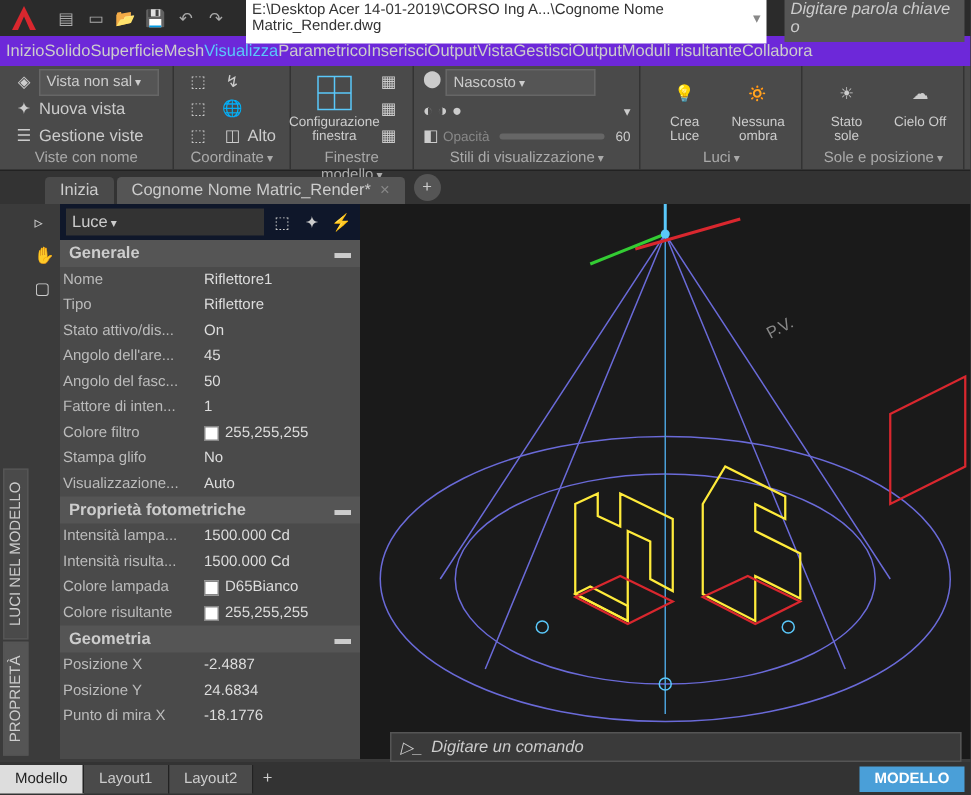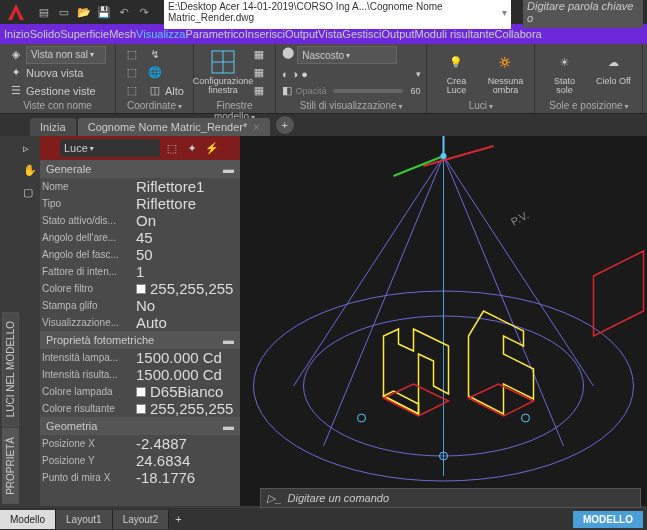--- a/index.html
+++ b/index.html
@@ -31,28 +31,28 @@
 .filetab.active{background:#555}
 .filetab .close{color:#888}
 .plus-tab{width:18px;height:18px;border-radius:9px;background:#555;display:flex;align-items:center;justify-content:center;margin-left:4px;margin-bottom:2px}
 .main{display:flex;height:370px}
 .left-strip{width:20px;background:#3b3b3b;display:flex;flex-direction:column;align-items:center;gap:8px;padding-top:6px}
 .left-strip .tool{width:14px;height:14px}
 .vtabs{width:20px;background:#3b3b3b;display:flex;flex-direction:column;justify-content:flex-end;align-items:center}
 .vtab{writing-mode:vertical-rl;transform:rotate(180deg);padding:8px 2px;background:#4a4a4a;margin-bottom:2px;font-size:10px;border:1px solid #555}
 .vtab.active{background:#555}
 .props{width:200px;background:#4a4a4a;display:flex;flex-direction:column;overflow:hidden}
-.props-header{height:24px;display:flex;align-items:center;padding:0 20px;gap:4px;background:#7f1d1d}
+.props-header{height:24px;display:flex;align-items:center;padding:0 4px;gap:4px;background:#0f172a}
 .props-header .sel{flex:1;background:#333;height:18px;padding:0 4px;display:flex;align-items:center}
 .props-header .hbtn{width:16px;height:16px;display:flex;align-items:center;justify-content:center}
 .props-body{flex:1;overflow-y:auto}
-.prop-section{background:#555;padding:3px 6px;font-weight:normal;font-size:11px;display:flex;justify-content:space-between;align-items:center}
+.prop-section{background:#555;padding:3px 6px;font-weight:bold;font-size:11px;display:flex;justify-content:space-between;align-items:center}
 .prop-row{display:flex;height:17px;align-items:center}
 .prop-label{width:92px;padding-left:2px;font-size:10px;color:#bbb;overflow:hidden;white-space:nowrap}
-.prop-value{flex:1;font-size:15px;color:#ddd;padding-left:4px;display:flex;align-items:center;gap:4px}
+.prop-value{flex:1;font-size:10px;color:#ddd;padding-left:4px;display:flex;align-items:center;gap:4px}
 .color-swatch{width:10px;height:10px;background:#fff;border:1px solid #888}
 .viewport{flex:1;background:#1a1a1a;position:relative;overflow:hidden}
 .viewport svg{width:100%;height:100%}
 .cmdline{position:absolute;bottom:22px;left:260px;right:6px;height:20px;background:#3a3a3a;border:1px solid #555;display:flex;align-items:center;padding:0 6px;gap:6px;font-style:italic;color:#888;font-size:10px}
 .bottom-tabs{position:absolute;bottom:0;left:0;right:0;height:22px;background:#333;display:flex;align-items:center}
 .btab{padding:4px 10px;font-size:10px;background:#4a4a4a;border-right:1px solid #222}
 .btab.active{background:#ddd;color:#222}
 .model-badge{margin-left:auto;background:#4a9fd8;color:#fff;padding:3px 10px;font-size:10px;font-weight:bold;margin-right:4px}
 .arrow-down::after{content:"▾";font-size:8px;margin-left:2px}
 </style>

